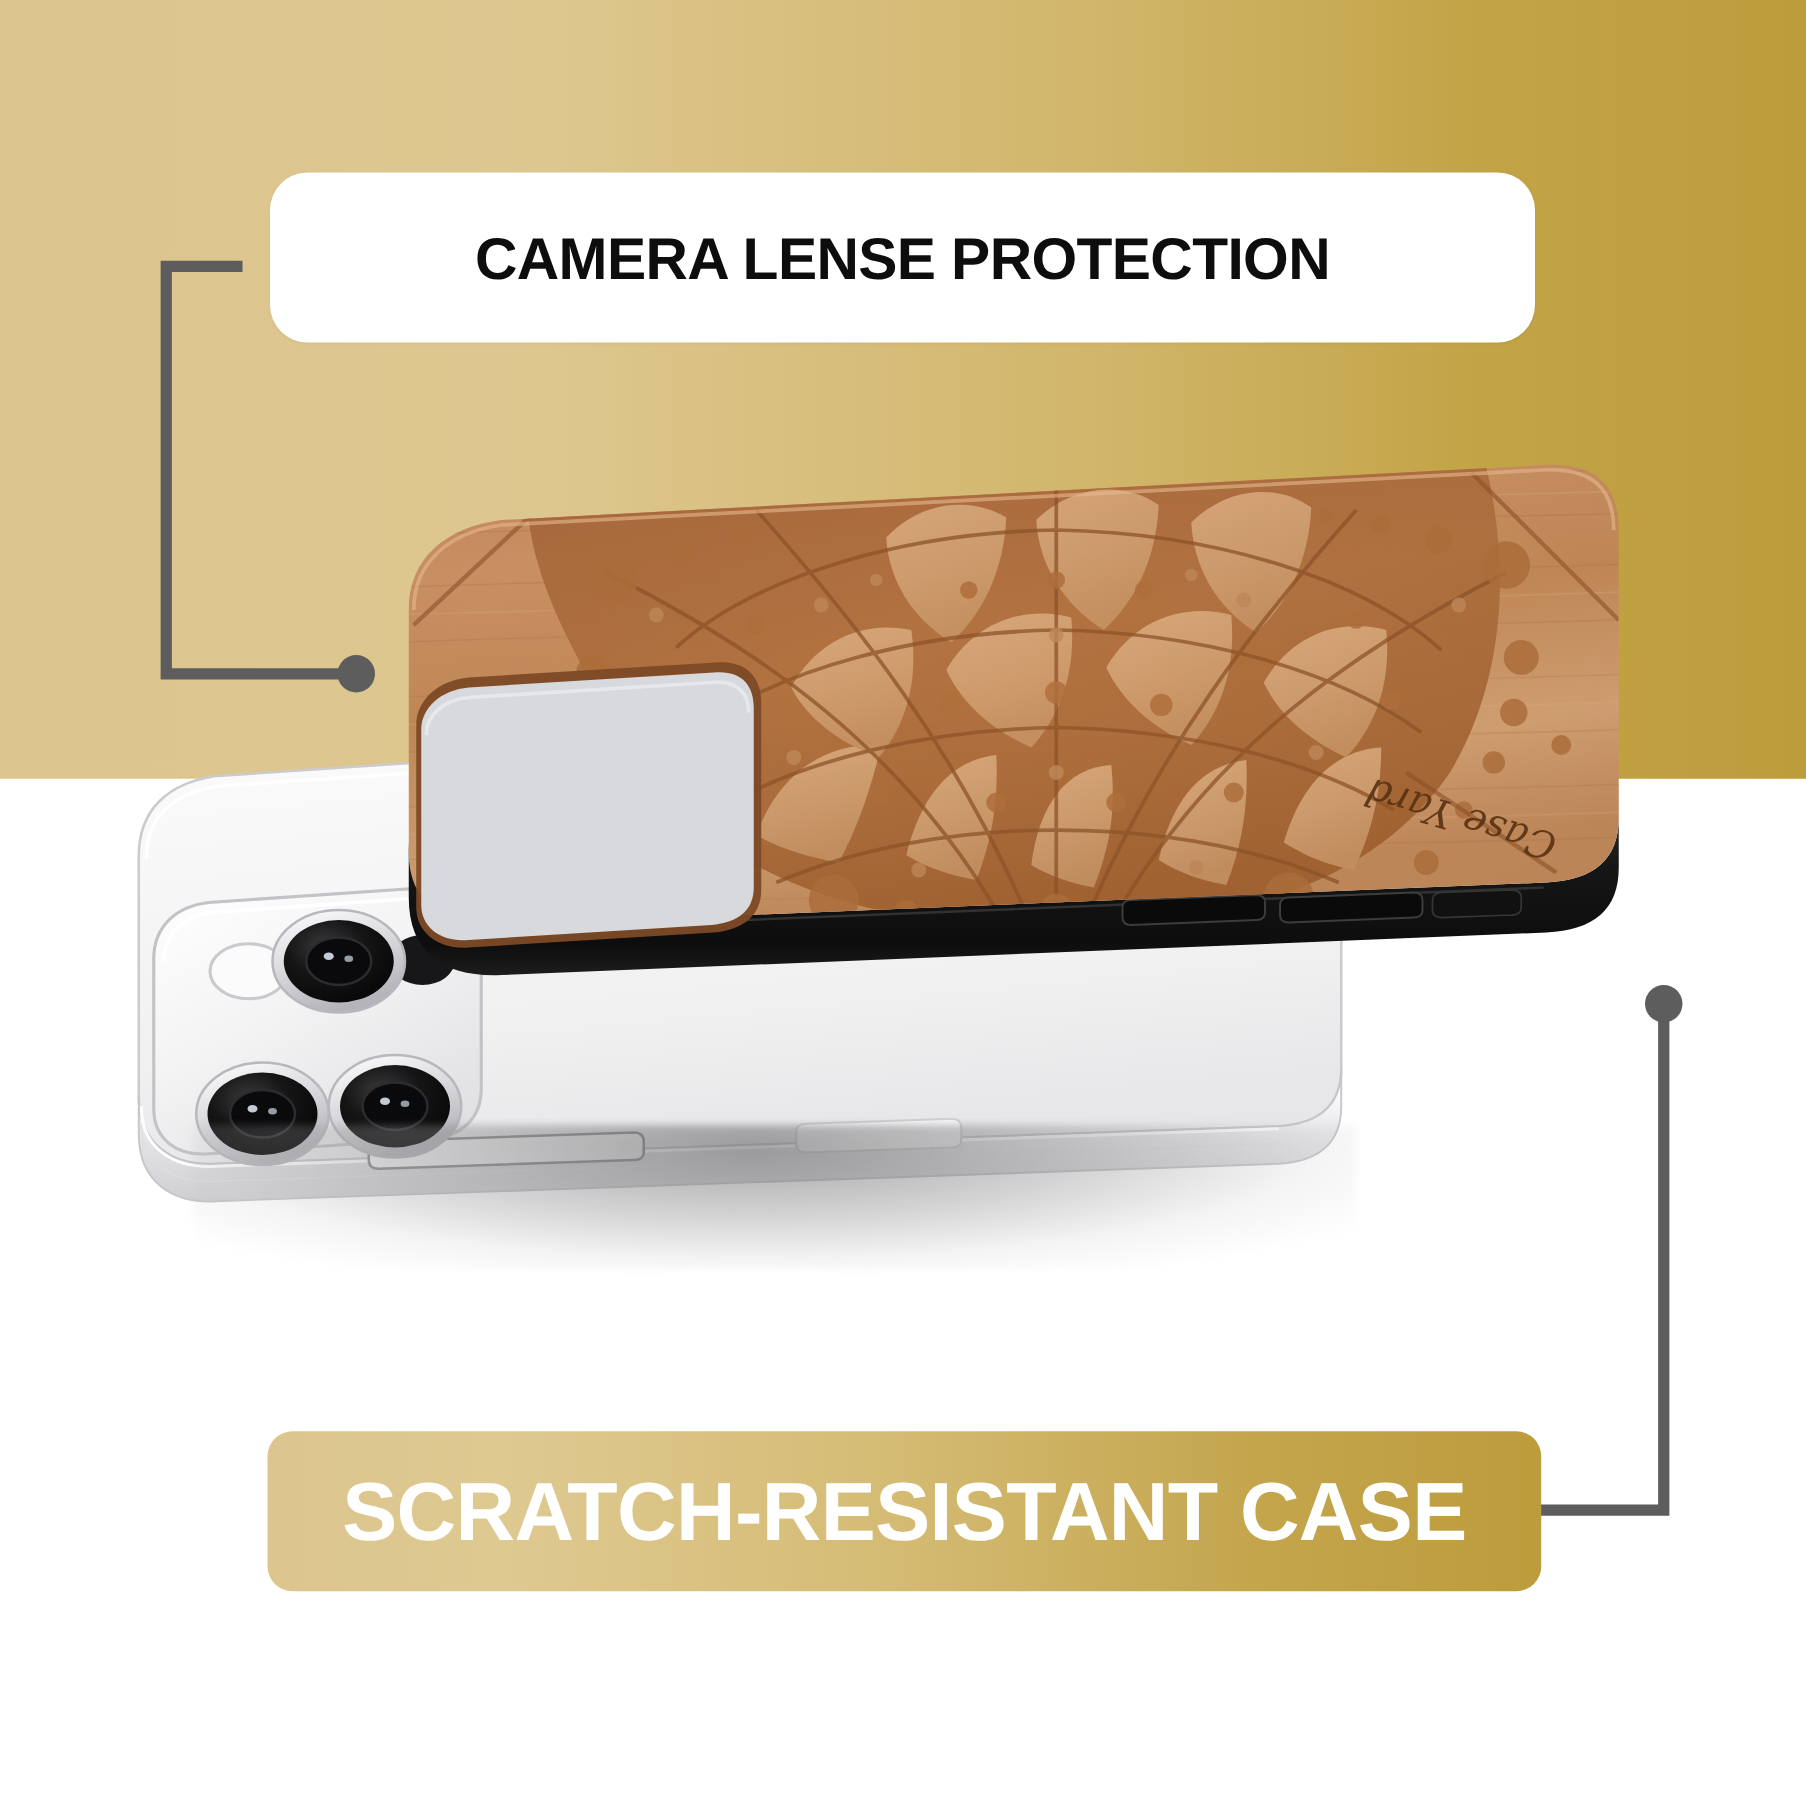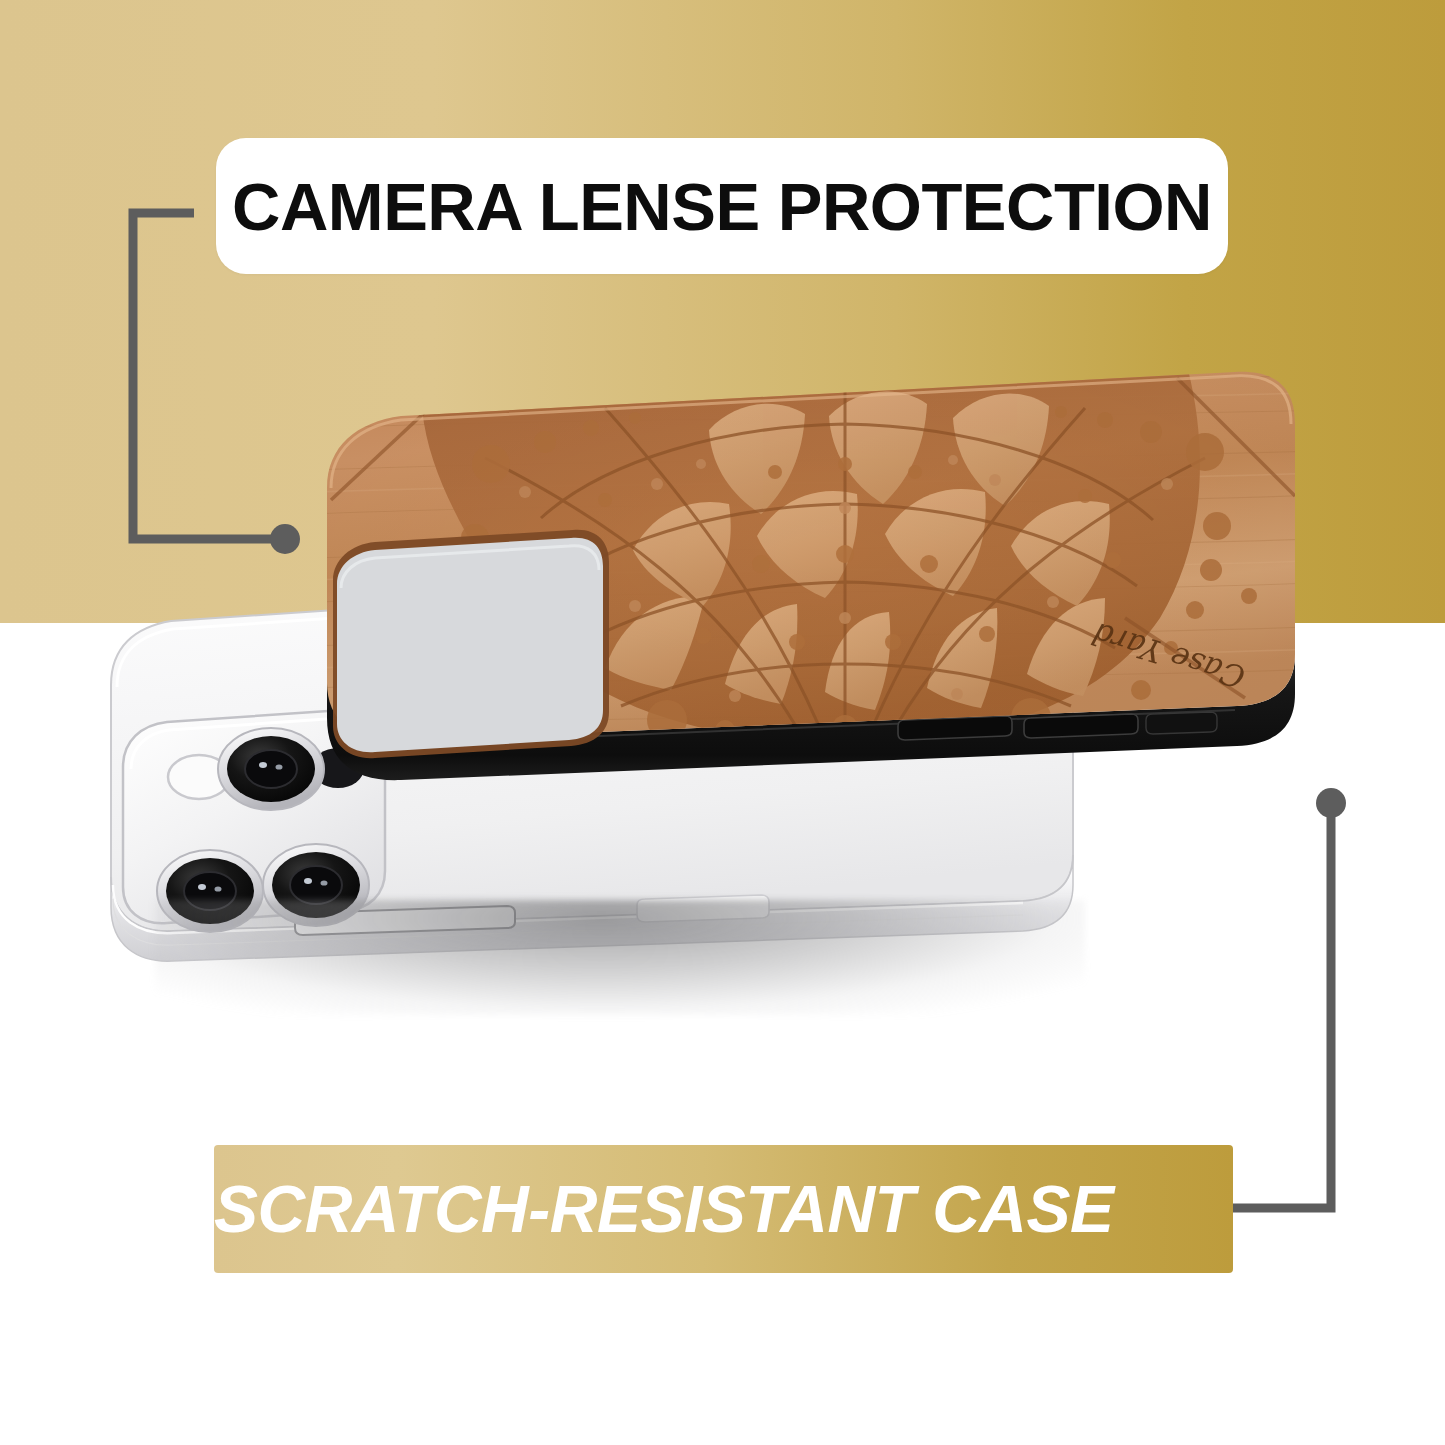--- a/index.html
+++ b/index.html
@@ -49,38 +49,38 @@
     left: 216px; top: 138px;
     width: 1012px; height: 136px;
     background: #ffffff;
     border-radius: 30px;
     display: flex;
     align-items: center;
     justify-content: center;
     box-shadow: 0 1px 3px rgba(0,0,0,0.04);
   }
   .banner-top-label {
-    font-size: 67px;
+    font-size: 47px;
     font-weight: bold;
     letter-spacing: -0.5px;
     color: #0d0d0d;
     white-space: nowrap;
     font-family: "Liberation Sans", sans-serif;
   }
 
   
   .banner-bottom {
     position: absolute;
     left: 214px; top: 1145px;
     width: 1019px; height: 128px;
-    border-radius: 4px;
+    border-radius: 20px;
     background: linear-gradient(90deg, #dcc58e 0%, #dec991 18%, #d5bc75 48%, #c3a54c 78%, #bd9c3c 100%);
     display: flex;
     align-items: center;
-    font-style: italic;
+    justify-content: center;
   }
   .banner-bottom-label {
     font-size: 66px;
     font-weight: bold;
     letter-spacing: -0.5px;
     color: #ffffff;
     white-space: nowrap;
     font-family: "Liberation Sans", sans-serif;
   }
 

